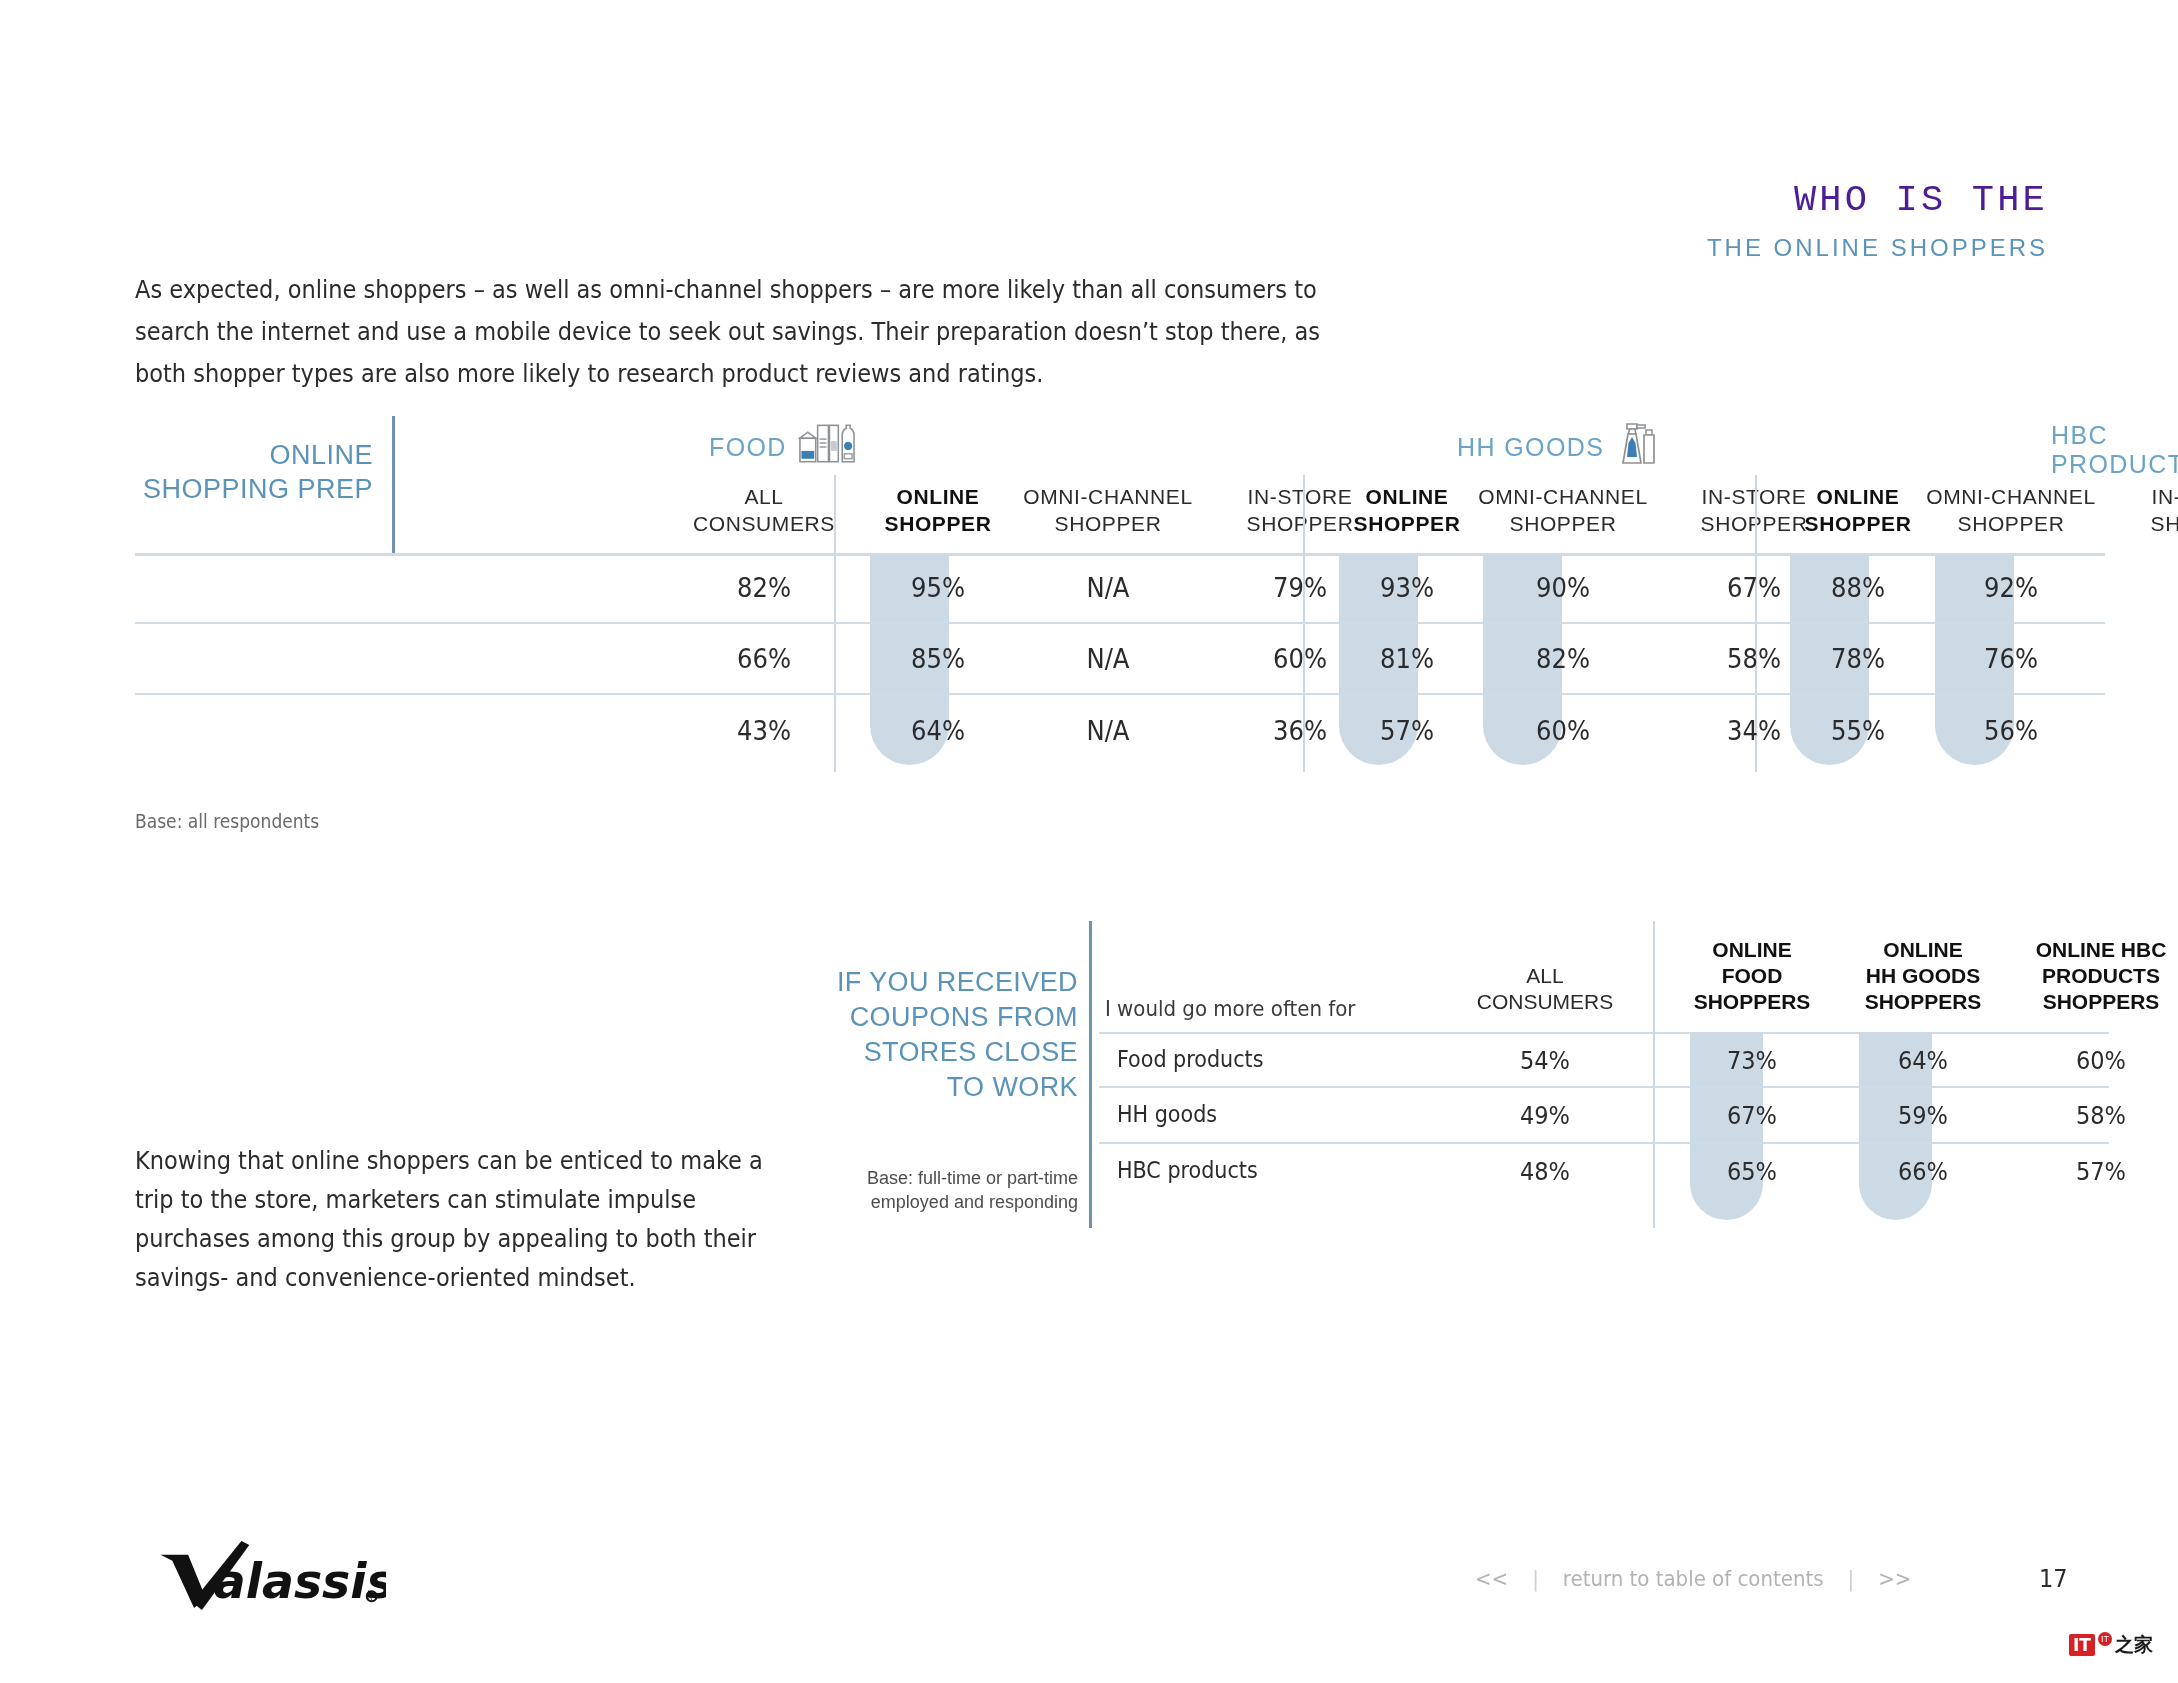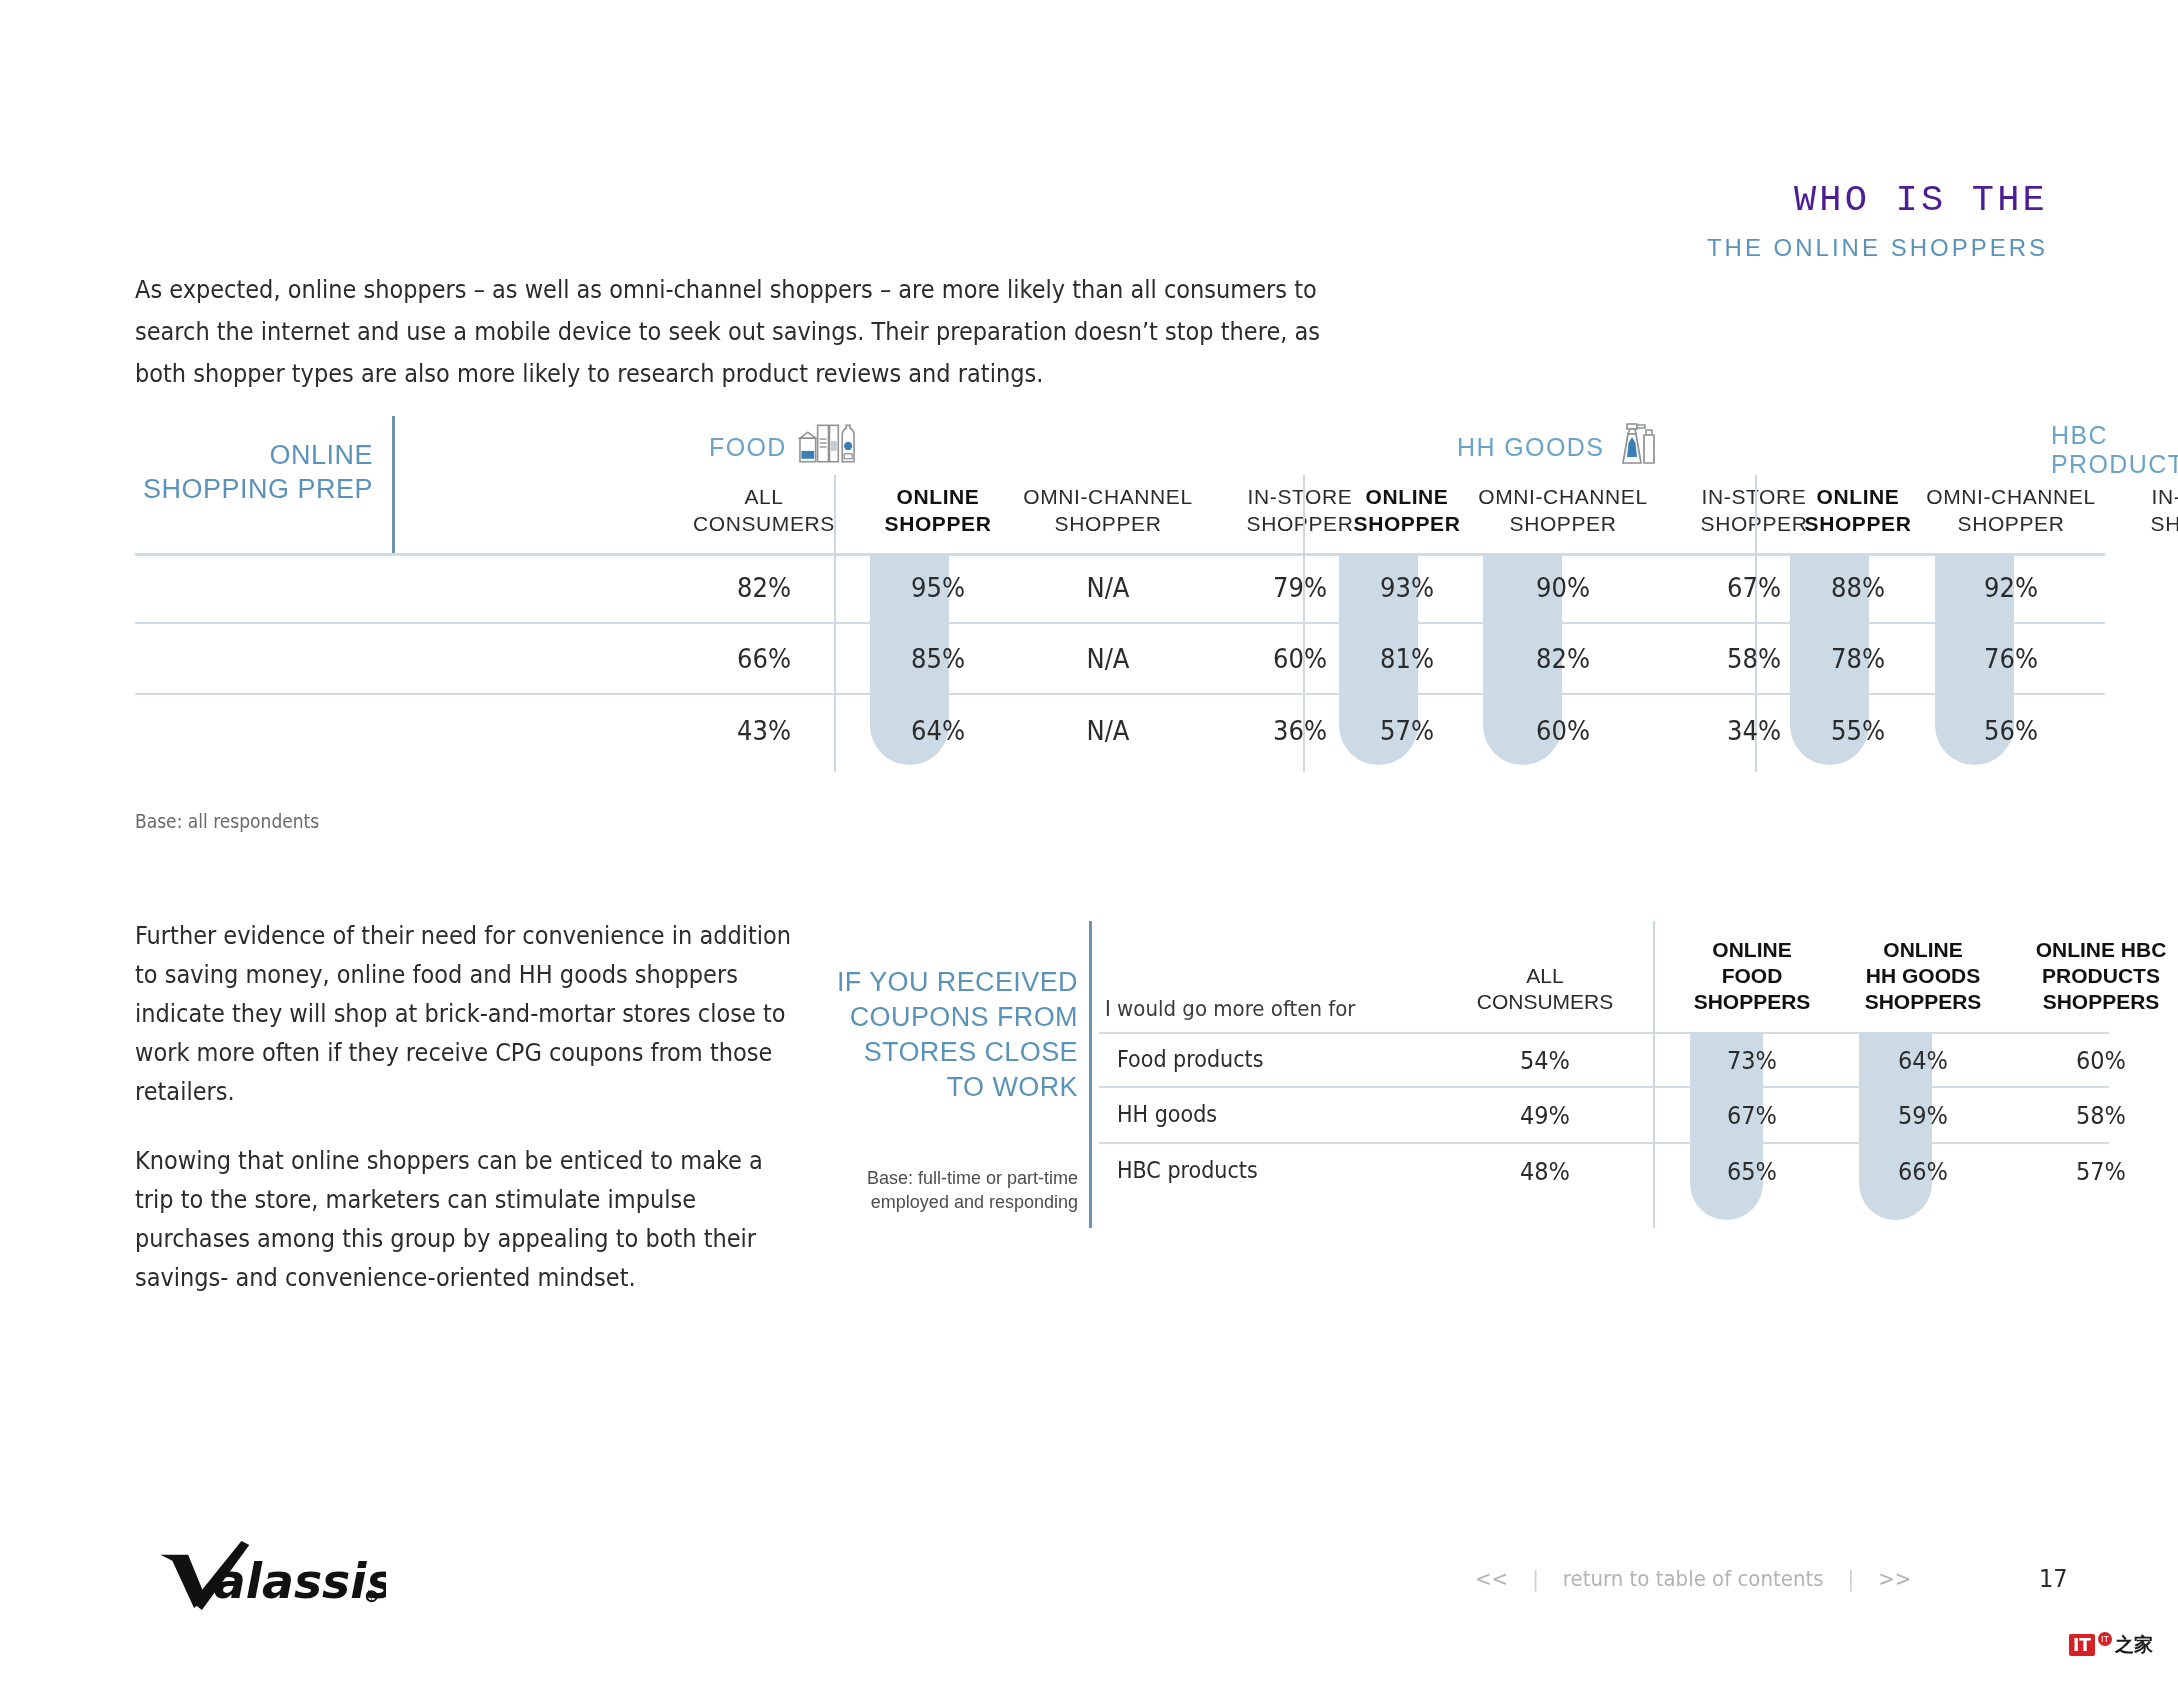--- a/index.html
+++ b/index.html
@@ -303,21 +303,20 @@
       <div class="cell" style="left:1314px;width:228px;top:18px;">60%</div>
       <div class="cell" style="left:1525px;width:188px;top:18px;">34%</div>
       <div class="cell" style="left:1629px;width:188px;top:18px;">55%</div>
       <div class="cell" style="left:1762px;width:228px;top:18px;">56%</div>
       <div class="cell" style="left:1975px;width:188px;top:18px;">35%</div>
     </div>
   </div>
 
   <div class="basenote">Base: all respondents</div>
 
-  <div class="body2">Further evidence of their need for convenience in addition to saving money, online food and HH goods shoppers indicate they will shop at brick-and-mortar stores close to work more often if they receive CPG coupons from those retailers.</div>
   <div class="body3">Knowing that online shoppers can be enticed to make a trip to the store, marketers can stimulate impulse purchases among this group by appealing to both their savings- and convenience-oriented mindset.</div>
 
   <div class="t2-head">IF YOU RECEIVED COUPONS FROM STORES CLOSE TO WORK</div>
   <div class="t2-base">Base: full-time or part-time employed and responding</div>
   <div class="t2-divider"></div>
 
   <div class="t2">
     <div class="qlabel">I would go more often for</div>
 
     <div class="colhead2" style="left:337px;width:218px;top:42px;">

